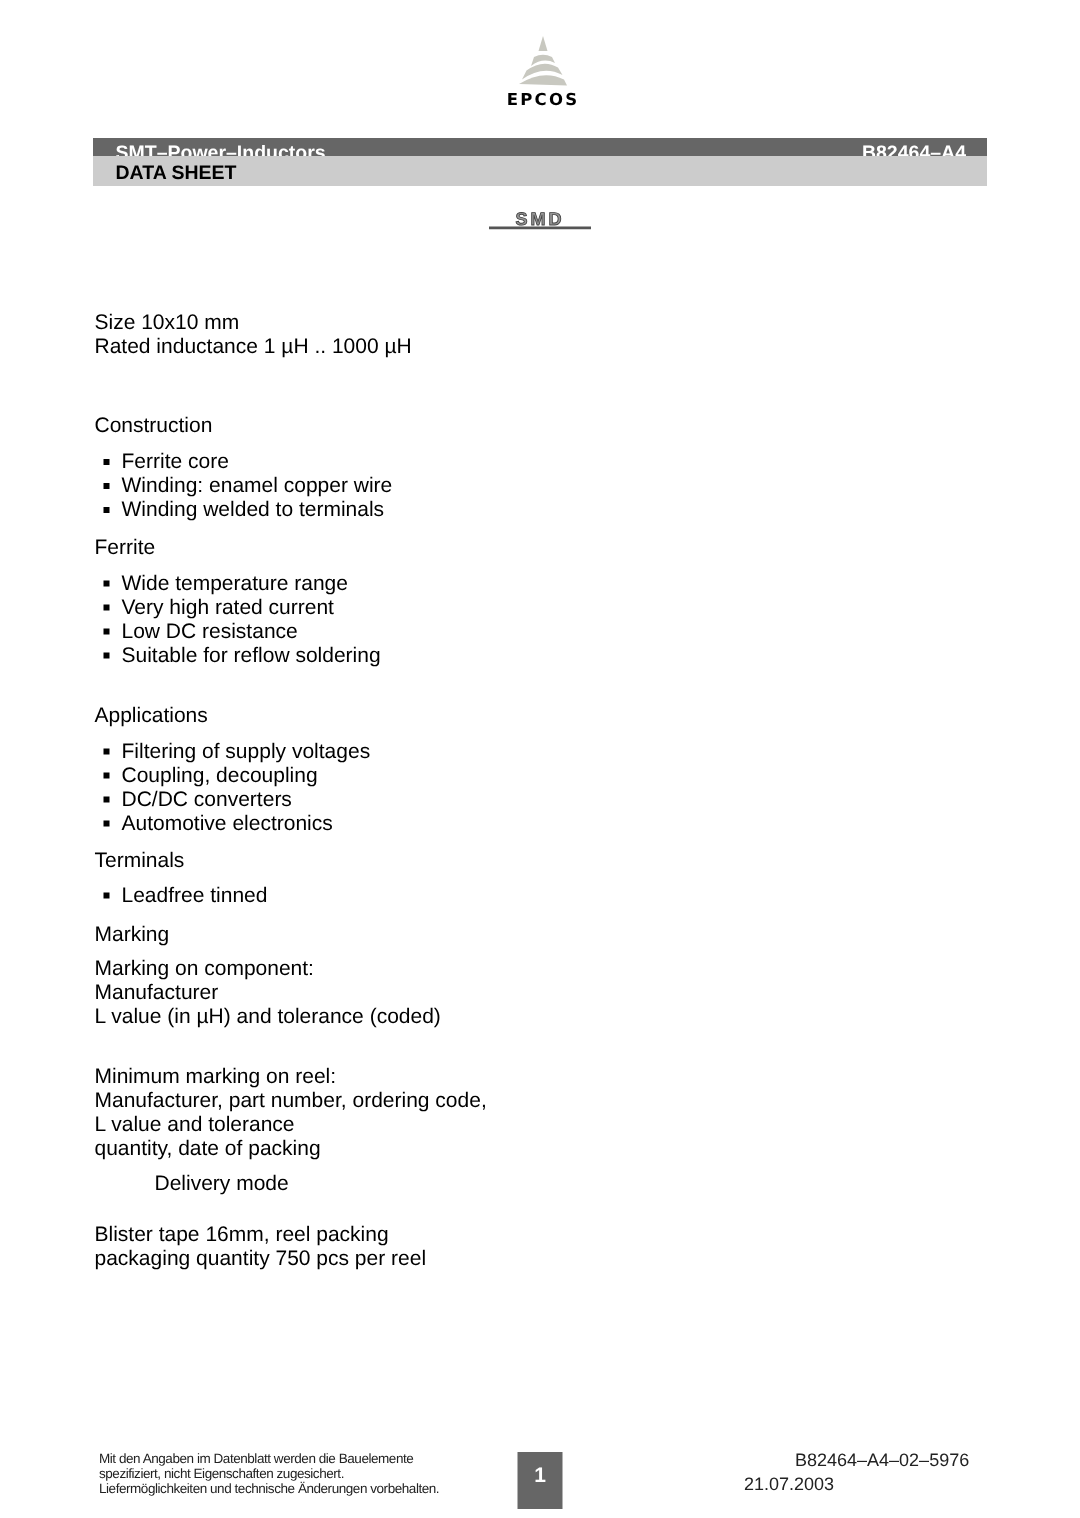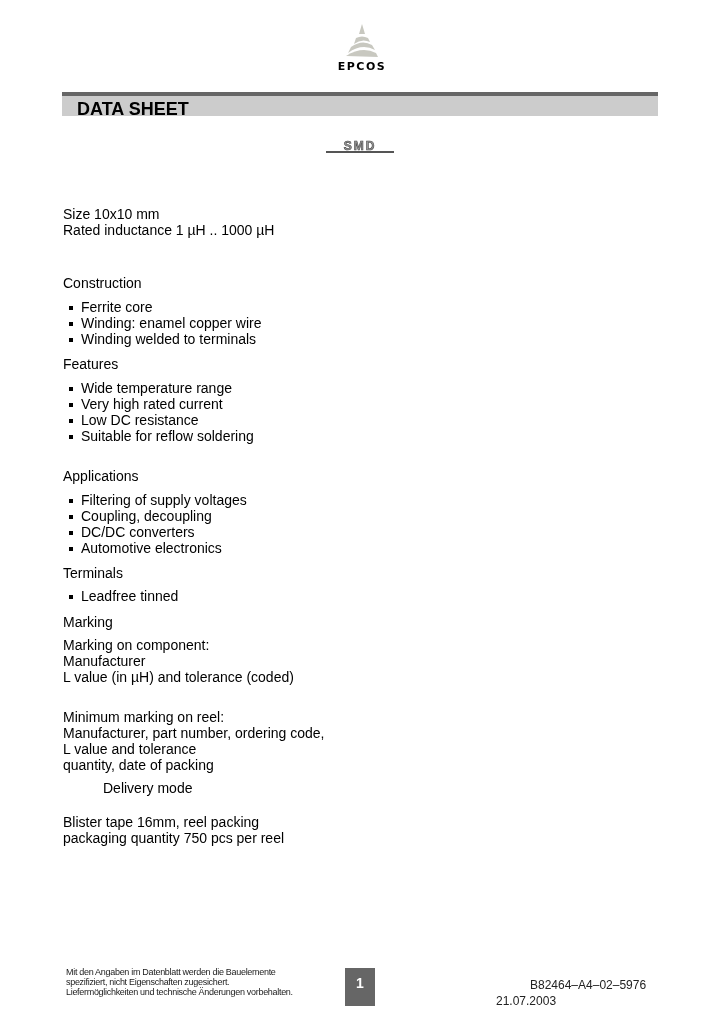--- a/index.html
+++ b/index.html
@@ -3,21 +3,21 @@
 <meta charset="utf-8">
 <style>
   html,body{margin:0;padding:0;background:#fff;}
   body{width:720px;height:1012px;position:relative;overflow:hidden;font-family:"Liberation Sans",sans-serif;color:#000;}
   .logo{position:absolute;left:332px;top:22px;width:60px;height:52px;text-align:center;}
   .logo svg{display:block;margin:0 auto;}
   .logo-text{font-family:"DejaVu Sans",sans-serif;font-weight:bold;font-size:11px;letter-spacing:1.5px;margin-top:2px;}
   .band1{position:absolute;left:62px;top:83px;width:596px;height:16px;background:#666;color:#fff;font-weight:bold;font-size:13px;margin-top:9px;}
   .band1 .l{position:absolute;left:15px;top:2px;}
   .band1 .r{position:absolute;right:14px;top:2px;}
-  .band2{position:absolute;left:62px;top:96px;width:596px;height:20px;background:#ccc;font-weight:bold;font-size:18px;}
+  .band2{position:absolute;left:62px;top:104px;width:596px;height:20px;background:#ccc;font-weight:bold;font-size:13px;}
   .band2 .l{position:absolute;left:15px;top:3px;}
   .smd{position:absolute;left:326px;top:140px;width:68px;height:13px;}
   .b{font-weight:normal;}
   ul{list-style:none;margin:4px;padding:0;}
   li{position:relative;padding-left:14px;}
   li::before{content:"";position:absolute;left:2px;top:7px;width:4px;height:4px;background:#000;}
   .blk{position:absolute;left:63px;font-size:14px;line-height:16px;}
   .footer-left{position:absolute;left:66px;top:967px;font-size:9px;line-height:10px;color:#222;letter-spacing:-0.3px;}
   .pagebox{position:absolute;left:345px;top:968px;width:30px;height:38px;background:#666;color:#fff;font-weight:bold;font-size:14px;text-align:center;line-height:30px;}
   .footer-right{position:absolute;left:496px;top:965px;font-size:12px;line-height:16px;color:#222;}
@@ -52,21 +52,21 @@
 <div class="blk b" style="top:206px;">Size 10x10 mm</div>
 <div class="blk b" style="top:222px;text-align:center;">Rated inductance 1 µH .. 1000 µH</div>
 
 <div class="blk b" style="top:275px;">Construction</div>
 <ul class="blk" style="top:295px;">
   <li>Ferrite core</li>
   <li>Winding: enamel copper wire</li>
   <li>Winding welded to terminals</li>
 </ul>
 
-<div class="blk b" style="top:356px;">Features</div>
+<div class="blk b" style="top:356px;">Ferrite</div>
 <ul class="blk" style="top:376px;">
   <li>Wide temperature range</li>
   <li>Very high rated current</li>
   <li>Low DC resistance</li>
   <li>Suitable for reflow soldering</li>
 </ul>
 
 <div class="blk b" style="top:468px;">Applications</div>
 <ul class="blk" style="top:488px;">
   <li>Filtering of supply voltages</li>
@@ -99,15 +99,15 @@
   <div>packaging quantity 750 pcs per reel</div>
 </div>
 
 <div class="footer-left">
   <div>Mit den Angaben im Datenblatt werden die Bauelemente</div>
   <div>spezifiziert, nicht Eigenschaften zugesichert.</div>
   <div>Liefermöglichkeiten und technische Änderungen vorbehalten.</div>
 </div>
 <div class="pagebox">1</div>
 <div class="footer-right">
-  <div style="padding-left:34px;margin-top:12px;">B82464–A4–02–5976</div>
+  <div style="padding-left:34px;">B82464–A4–02–5976</div>
   <div>21.07.2003</div>
 </div>
 
 </body></html>

